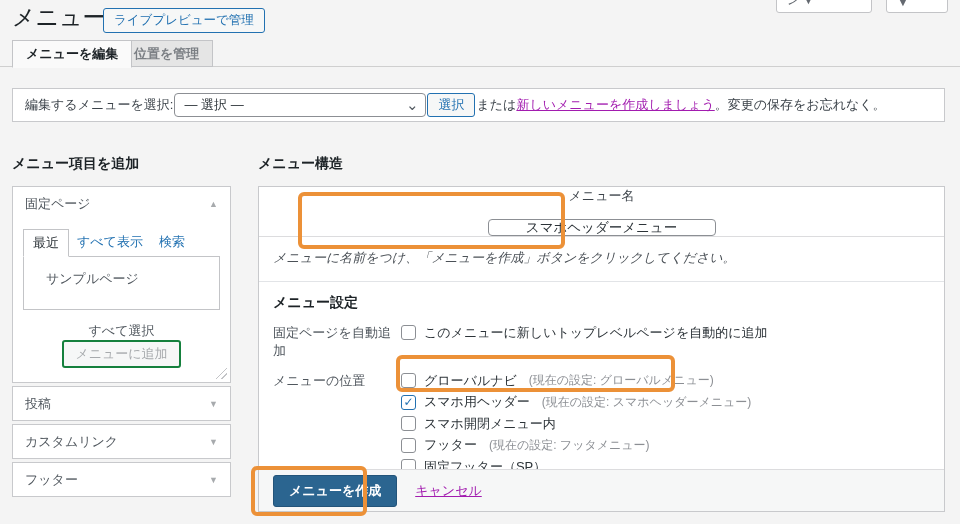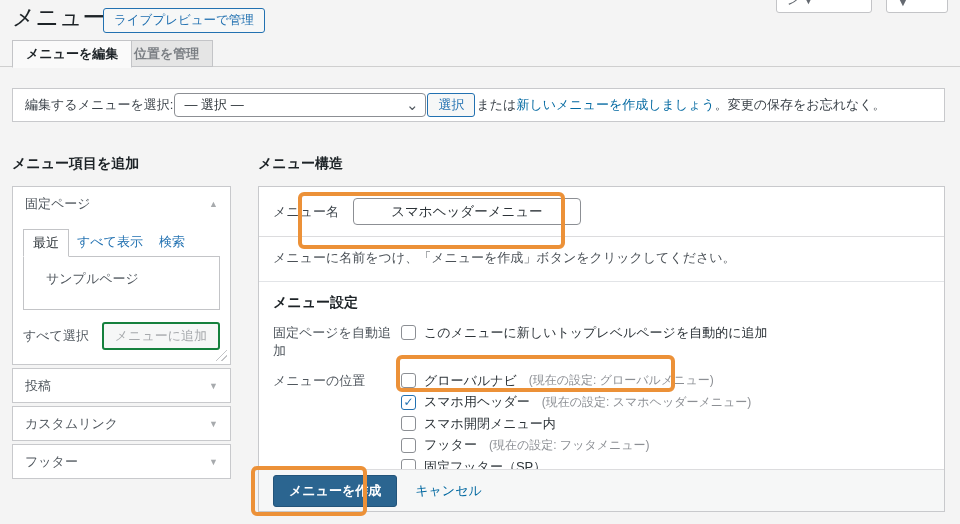--- a/index.html
+++ b/index.html
@@ -61,21 +61,21 @@
   }
   .fake-select .chev {
     position: absolute; right: 7px; top: 1px;
     font-size: 15px; color: #50575e; line-height: 20px;
   }
   .select-btn {
     padding: 2px 10px; height: 24px;
     color: #2271b1; background: #f6f7f7;
     border: 1px solid #2271b1; border-radius: 3px; cursor: pointer; font-size: 13px;
   }
-  a.link { color: #0369a1; cursor: pointer; }
+  a.link { color: #a21caf; text-decoration: underline; cursor: pointer; }
 
   
   .col-heading { position: absolute; font-size: 14px; font-weight: 700; color: #1d2327; }
 
   
   .left-col { position: absolute; left: 12px; top: 186px; width: 219px; }
   .acc-panel { background: #fff; border: 1px solid #c8c9cc; position: relative; }
   .acc-head {
     height: 33px; display: flex; align-items: center; justify-content: space-between;
     padding: 0 12px; color: #50575e; cursor: pointer; font-size: 13px;
@@ -86,21 +86,21 @@
   .subtab-active {
     border: 1px solid #c3c4c7; border-bottom: 1px solid #fff;
     background: #fff; padding: 4px 9px; margin-bottom: -1px;
     color: #2c3338; cursor: pointer;
   }
   .subtab-link { padding: 4px 8px; color: #2271b1; cursor: pointer; text-decoration: none; }
   .listbox {
     border: 1px solid #c3c4c7; height: 54px; background: #fff;
     padding: 13px 0 0 22px; color: #50575e;
   }
-  .acc-actions { display: flex; align-items: center; justify-content: space-between; margin-top: 12px; }
+  .acc-actions { display: flex; align-items: center; justify-content: space-between; margin-top: 12px; flex-direction: column; }
   .select-all { color: #50575e; cursor: pointer; }
   .add-menu-btn {
     padding: 3px 11px; background: #f6f7f7; color: #a7aaad;
     border: 2px solid #15803d; border-radius: 3px; cursor: default; font-size: 13px;
   }
   .grip {
     position: absolute; right: 3px; bottom: 3px; width: 11px; height: 11px;
     background:
       linear-gradient(135deg, transparent 46%, #c3c4c7 46%, #c3c4c7 54%, transparent 54%) no-repeat,
       linear-gradient(135deg, transparent 70%, #c3c4c7 70%, #c3c4c7 78%, transparent 78%) no-repeat;
@@ -110,29 +110,29 @@
 
   
   .right-col-heading { left: 258px; top: 155px; }
   .left-col-heading { left: 12px; top: 155px; }
   .menu-panel {
     position: absolute; left: 258px; top: 186px; width: 687px; height: 326px;
     background: #fff; border: 1px solid #c8c9cc;
   }
   .name-row {
     height: 50px; border-bottom: 1px solid #dcdcde;
-    display: flex; align-items: center; padding: 0 14px; gap: 14px;
+    display: flex; align-items: center; padding: 0 14px; gap: 14px; flex-direction: column;
   }
   .name-input {
     width: 228px; height: 27px; border: 1px solid #8c8f94; border-radius: 4px;
     padding: 0 9px; font-size: 13.5px; color: #2c3338;
     font-family: "Liberation Sans", "DejaVu Sans", sans-serif;
     text-align: center;
   }
-  .panel-desc { padding: 12px 14px 10px; color: #4b5157; }
+  .panel-desc { padding: 12px 14px 10px; color: #4b5157; font-style: italic; }
   .panel-divider { border-top: 1px solid #e2e4e7; margin: 4px 0 0; }
   .settings-heading { font-size: 14px; font-weight: 700; color: #1d2327; padding: 12px 14px 6px; }
   .settings-row { display: flex; padding: 4px 14px 0; }
   .settings-label { width: 128px; flex: none; color: #50575e; padding-top: 2px; }
   .chk-row { display: flex; align-items: center; gap: 8px; height: 21px; }
   .chk-stack .chk-row { height: 21.5px; }
   .checkbox {
     width: 15px; height: 15px; flex: none;
     border: 1px solid #8c8f94; border-radius: 3px; background: #fff;
     display: flex; align-items: center; justify-content: center;

